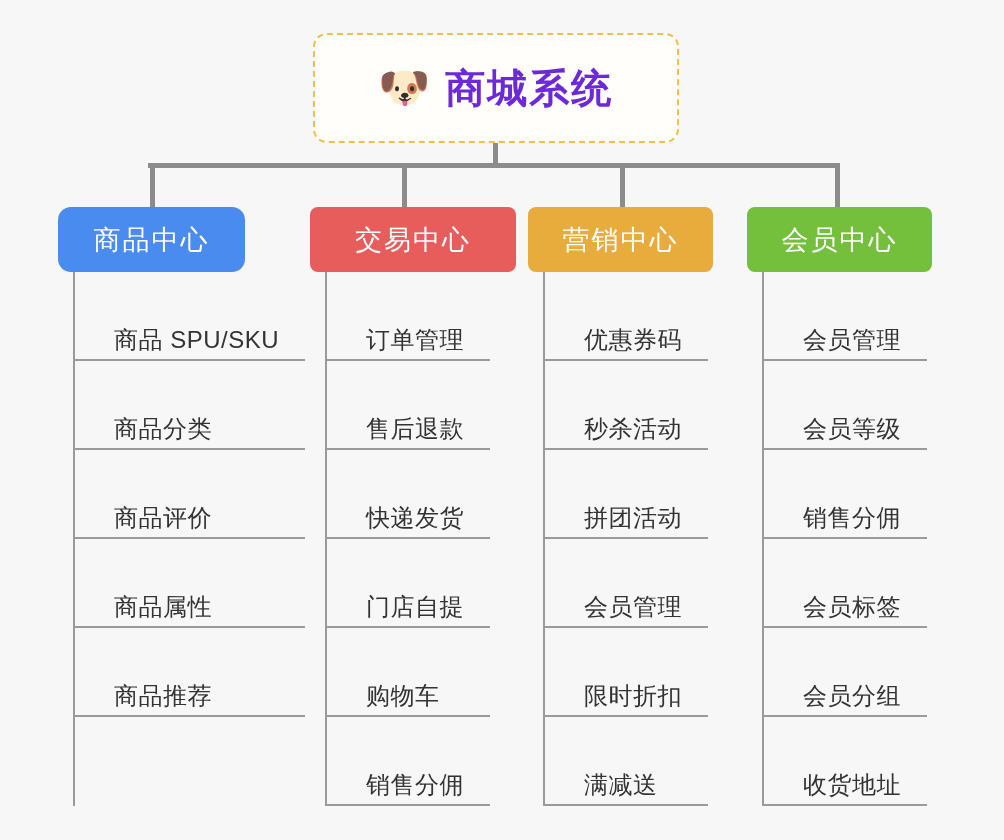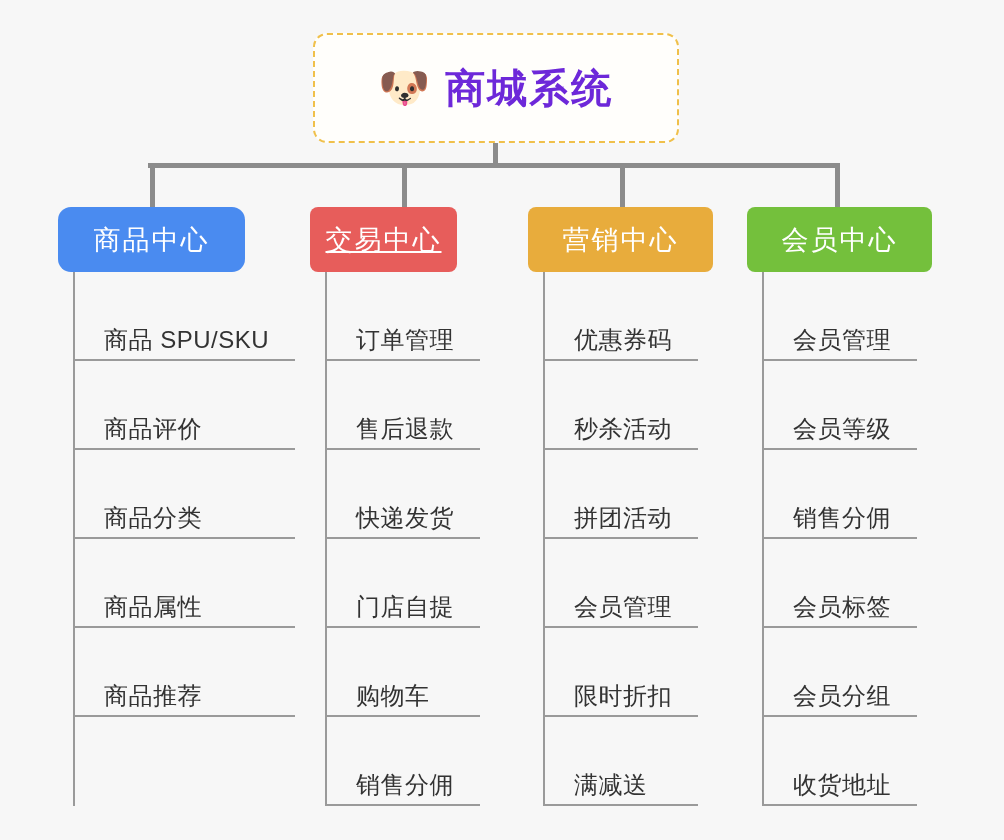--- a/index.html
+++ b/index.html
@@ -120,20 +120,21 @@
     padding-bottom: 6px;
     border-bottom: 2px solid #9a9a9a;
     white-space: nowrap;
   }
   .leaf-label {
     font-size: 24px;
     color: #333333;
     line-height: 1.1;
     padding-right: 26px;
     letter-spacing: 0.5px;
+    margin-left: 10px;
   }
 </style>
 </head>
 <body>
 
 <div id="mindmap">
 
   <div class="root-node" style="border-color: rgb(240, 192, 74); background: rgb(255, 254, 251);">
     <span class="root-emoji">🐶</span>
     <span class="root-title" style="color: #6d28d9; font-weight: bold;">商城系统</span>
@@ -146,37 +147,37 @@
     <div class="branch-drop" style="left:92px;"></div>
     <div class="branch-header" style="width: 187px; background: rgb(74, 139, 240); border-radius: 13px;">
       <span>商品中心</span>
     </div>
     <div class="branch-trunk" style="height:534px;"></div>
     <div class="leaf-list">
       <div class="leaf">
           <span class="leaf-label">商品 SPU/SKU</span>
         </div>
       <div class="leaf">
+          <span class="leaf-label">商品分类</span>
+        </div>
+      <div class="leaf">
           <span class="leaf-label">商品评价</span>
-        </div>
-      <div class="leaf">
-          <span class="leaf-label">商品分类</span>
         </div>
       <div class="leaf">
           <span class="leaf-label">商品属性</span>
         </div>
       <div class="leaf">
           <span class="leaf-label">商品推荐</span>
         </div>
     </div>
   </div>
 
   <div class="branch" style="left:310px; width:190px;">
     <div class="branch-drop" style="left:92px;"></div>
-    <div class="branch-header" style="width: 147px; background: rgb(231, 93, 91); text-decoration: underline;">
+    <div class="branch-header" style="width: 206px; background: rgb(231, 93, 91);">
       <span>交易中心</span>
     </div>
     <div class="branch-trunk" style="height:534px;"></div>
     <div class="leaf-list">
       <div class="leaf">
           <span class="leaf-label">订单管理</span>
         </div>
       <div class="leaf">
           <span class="leaf-label">售后退款</span>
         </div>

